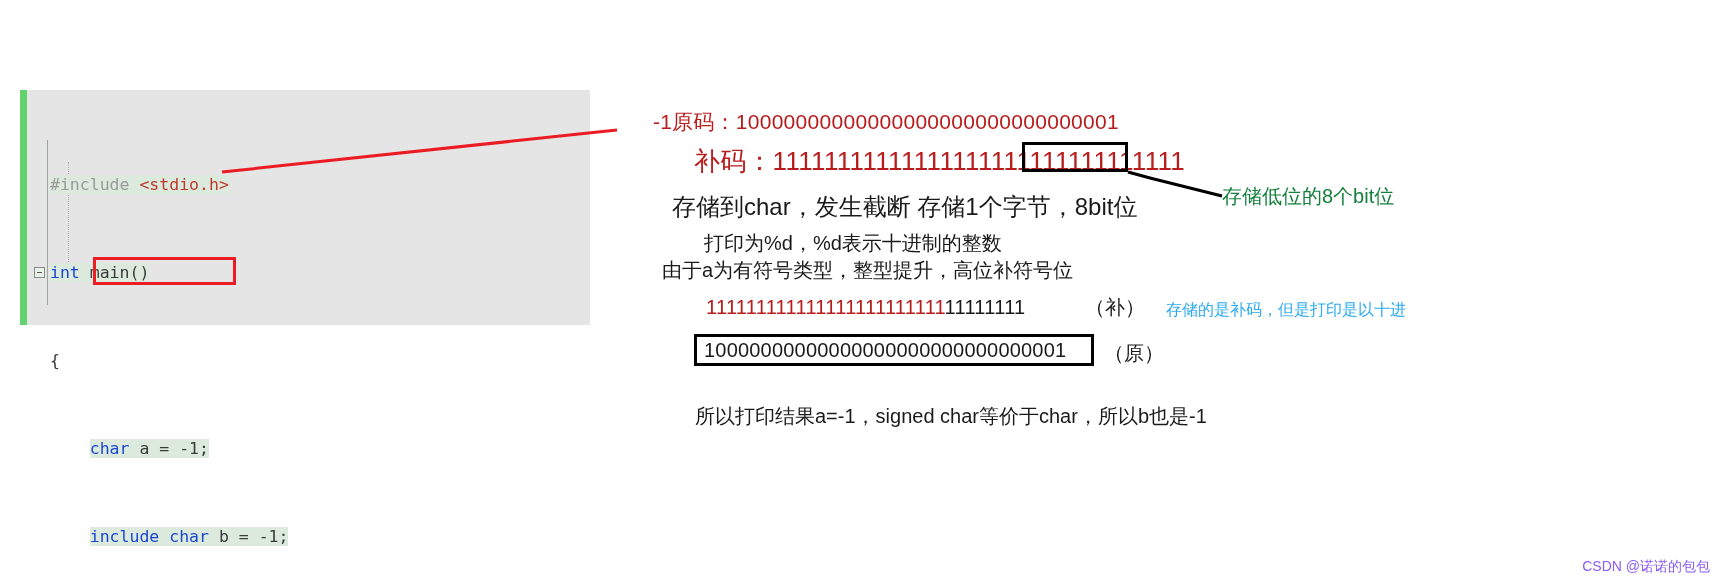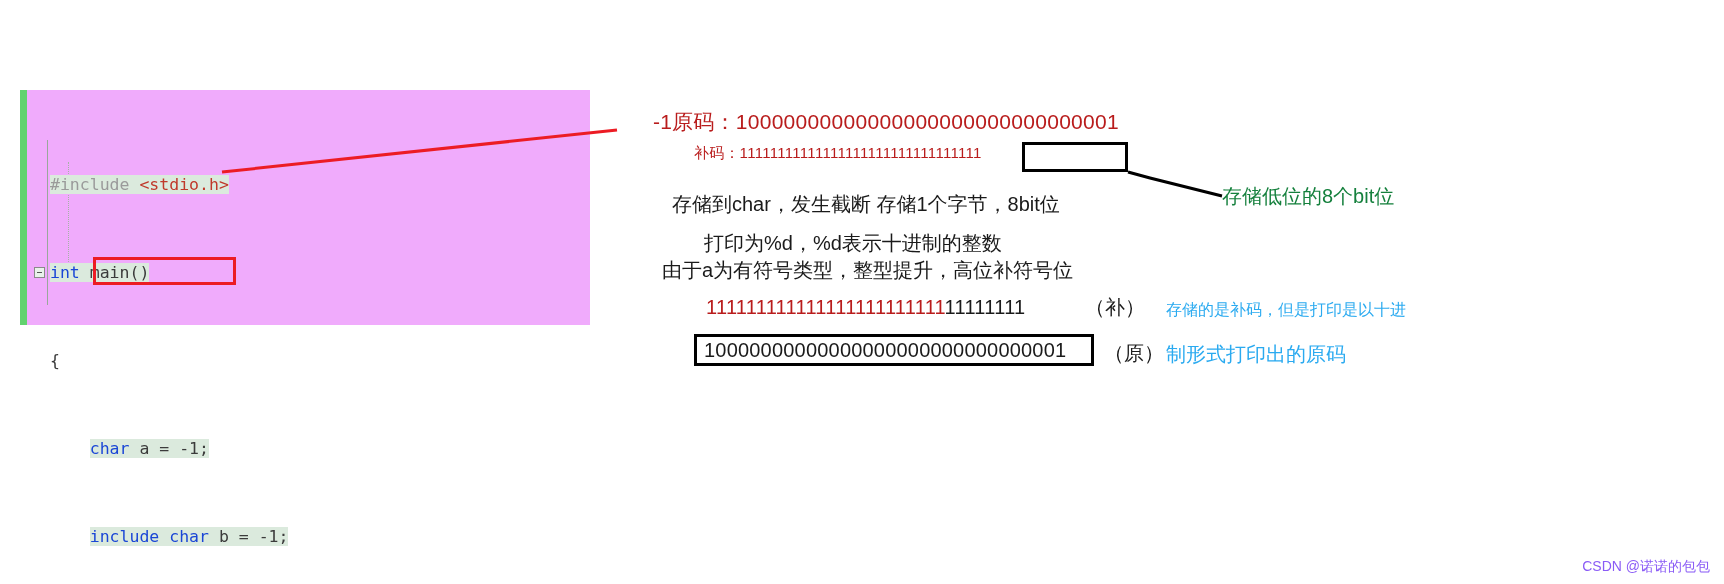--- a/index.html
+++ b/index.html
@@ -10,21 +10,21 @@
     font-family: "Liberation Sans", "DejaVu Sans", sans-serif;
     overflow: hidden;
   }
   #root { position: relative; width: 1724px; height: 584px; background: #fff; }
 
   
   .code-panel {
     position: absolute;
     left: 20px; top: 90px;
     width: 570px; height: 235px;
-    background: #f0abfc;
+    background: #e5e5e5;
   }
   .code-gutter-bar {
     position: absolute; left: 0; top: 0;
     width: 7px; height: 100%;
     background: #62d26f;
   }
   .code-inner {
     position: absolute;
     left: 30px; top: 18px;
     font-family: "DejaVu Sans Mono", "Liberation Mono", monospace;
@@ -83,40 +83,40 @@
   .blue { color: #2aaaf0; }
   .black { color: #1a1a1a; }
 
   .line-yuanma {
     left: 653px; top: 108px;
     font-size: 21px;
     letter-spacing: 0.2px;
   }
   .line-buma {
     left: 694px; top: 144px;
-    font-size: 15px;
+    font-size: 26px;
     letter-spacing: 0.2px;
   }
   .bits { font-family: "Liberation Sans", "DejaVu Sans", sans-serif; letter-spacing: 0.3px; }
 
   
   .bit8-box {
     position: absolute;
     left: 1022px; top: 142px;
     width: 106px; height: 30px;
     border: 3px solid #000;
   }
 
   .note-low8 {
     left: 1222px; top: 183px;
     font-size: 20px;
     color: #15803d;
   }
 
-  .expl1 { left: 672px; top: 191px; font-size: 20px; color: #1a1a1a; }
+  .expl1 { left: 672px; top: 191px; font-size: 24px; color: #1a1a1a; }
   .expl2 { left: 704px; top: 230px; font-size: 20px; color: #1a1a1a; }
   .expl3 { left: 662px; top: 257px; font-size: 20px; color: #1a1a1a; }
 
   .line-promote {
     left: 706px; top: 296px;
     font-size: 20px;
     letter-spacing: 0.2px;
   }
   .label-bu {
     left: 1085px; top: 294px;
@@ -205,17 +205,17 @@
   <div class="ann expl2">打印为%d，%d表示十进制的整数</div>
 
   <div class="ann line-promote"><span class="bits red">111111111111111111111111</span><span class="bits black">11111111</span></div>
   <div class="ann label-bu">（补）</div>
 
   <div class="orig-box"></div>
   <div class="ann line-orig bits">10000000000000000000000000000001</div>
   <div class="ann label-yuan">（原）</div>
 
   <div class="ann blue1 blue">存储的是补码，但是打印是以十进</div>
-  <div class="ann blue2 blue">制形式打印出的原码</div>
-
+
+  <div class="ann conclusion">所以打印结果a=-1，signed char等价于char，所以b也是-1</div>
 
   <div class="watermark">CSDN @诺诺的包包</div>
 </div>
 
 </body></html>

